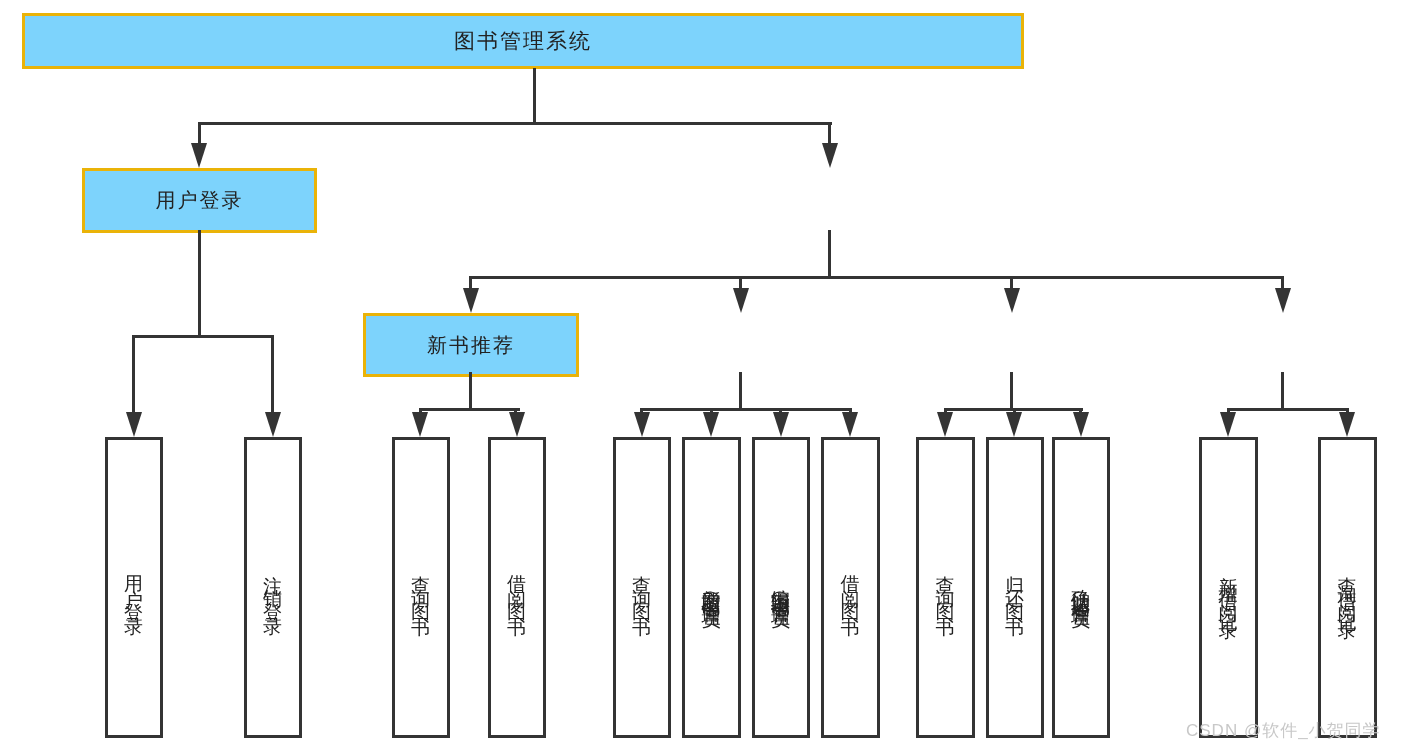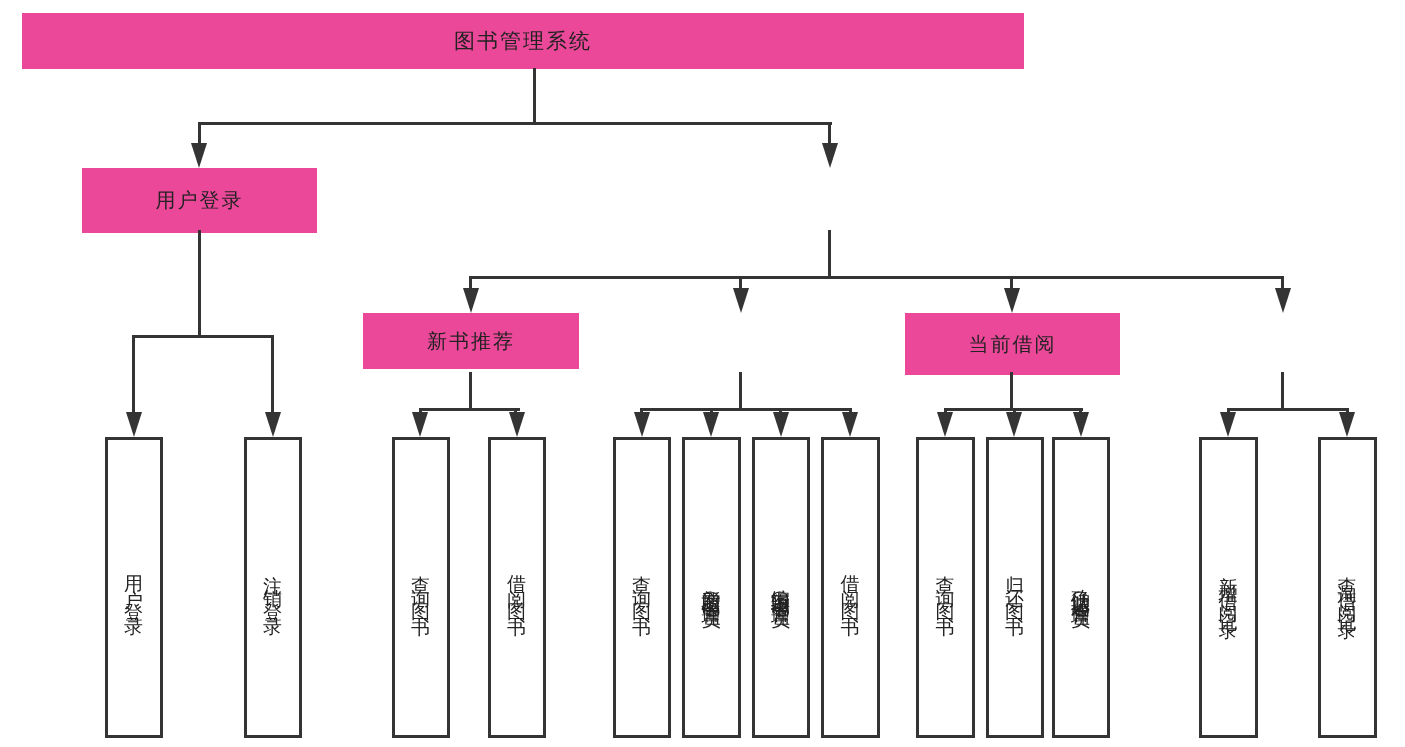--- a/index.html
+++ b/index.html
@@ -1,21 +1,21 @@
 <!DOCTYPE html>
 <html><head>
 <meta charset="utf-8">
 <style>
   html,body{margin:0;padding:0;background:#ffffff;}
   #canvas{
     position:relative;width:1405px;height:747px;background:#ffffff;overflow:hidden;
     font-family:"Liberation Sans","DejaVu Sans",sans-serif;color:#222222;
   }
   .box{
-    position:absolute;box-sizing:border-box;border:3px solid #ec4899;background:#ec4899;
+    position:absolute;box-sizing:border-box;border:3px solid #eab308;background:#7dd3fc;
     display:flex;align-items:center;justify-content:center;
     font-size:20px;letter-spacing:2px;white-space:nowrap;
   }
   .root{font-size:21px;}
   .vbox{
     position:absolute;box-sizing:border-box;border:3px solid #343434;background:#ffffff;
     writing-mode:vertical-rl;text-orientation:mixed;
     display:flex;align-items:center;justify-content:center;
     font-size:19px;line-height:1;
   }
@@ -61,22 +61,21 @@
   <div class="h" style="left:469px;top:276px;width:814px;"></div>
   <div class="v" style="left:469px;top:276px;height:14px;"></div>
   <div class="arw" style="left:463px;top:288px;"></div>
   <div class="v" style="left:739px;top:276px;height:14px;"></div>
   <div class="arw" style="left:733px;top:288px;"></div>
   <div class="v" style="left:1010px;top:276px;height:14px;"></div>
   <div class="arw" style="left:1004px;top:288px;"></div>
   <div class="v" style="left:1281px;top:276px;height:14px;"></div>
   <div class="arw" style="left:1275px;top:288px;"></div>
 
-  <div class="box" style="left:363px;top:313px;width:216px;height:56px;">新书推荐</div>
-  <div class="box" style="left:905px;top:313px;width:215px;height:62px;">当前借阅</div>
+  <div class="box" style="left:363px;top:313px;width:216px;height:64px;">新书推荐</div>
 
   <div class="v" style="left:469px;top:372px;height:38px;"></div>
   <div class="h" style="left:419px;top:408px;width:101px;"></div>
   <div class="v" style="left:419px;top:408px;height:6px;"></div>
   <div class="arw" style="left:412px;top:412px;"></div>
   <div class="v" style="left:514px;top:408px;height:6px;"></div>
   <div class="arw" style="left:509px;top:412px;"></div>
 
   <div class="v" style="left:739px;top:372px;height:38px;"></div>
   <div class="h" style="left:640px;top:408px;width:212px;"></div>
@@ -116,14 +115,15 @@
   <div class="vbox ls8" style="left:752px;top:437px;width:58px;height:301px;">编辑图书（管理员）</div>
   <div class="vbox ls4" style="left:821px;top:437px;width:59px;height:301px;">借阅图书</div>
 
   <div class="vbox ls4" style="left:916px;top:437px;width:59px;height:301px;">查询图书</div>
   <div class="vbox ls4" style="left:986px;top:437px;width:58px;height:301px;">归还图书</div>
   <div class="vbox ls8" style="left:1052px;top:437px;width:58px;height:301px;">确认归还（管理员）</div>
 
   <div class="vbox ls6" style="left:1199px;top:437px;width:59px;height:301px;">新增借阅记录</div>
   <div class="vbox ls6" style="left:1318px;top:437px;width:59px;height:301px;">查询借阅记录</div>
 
+  <div class="watermark">CSDN @软件_小贺同学</div>
 
 </div>
 
 </body></html>

